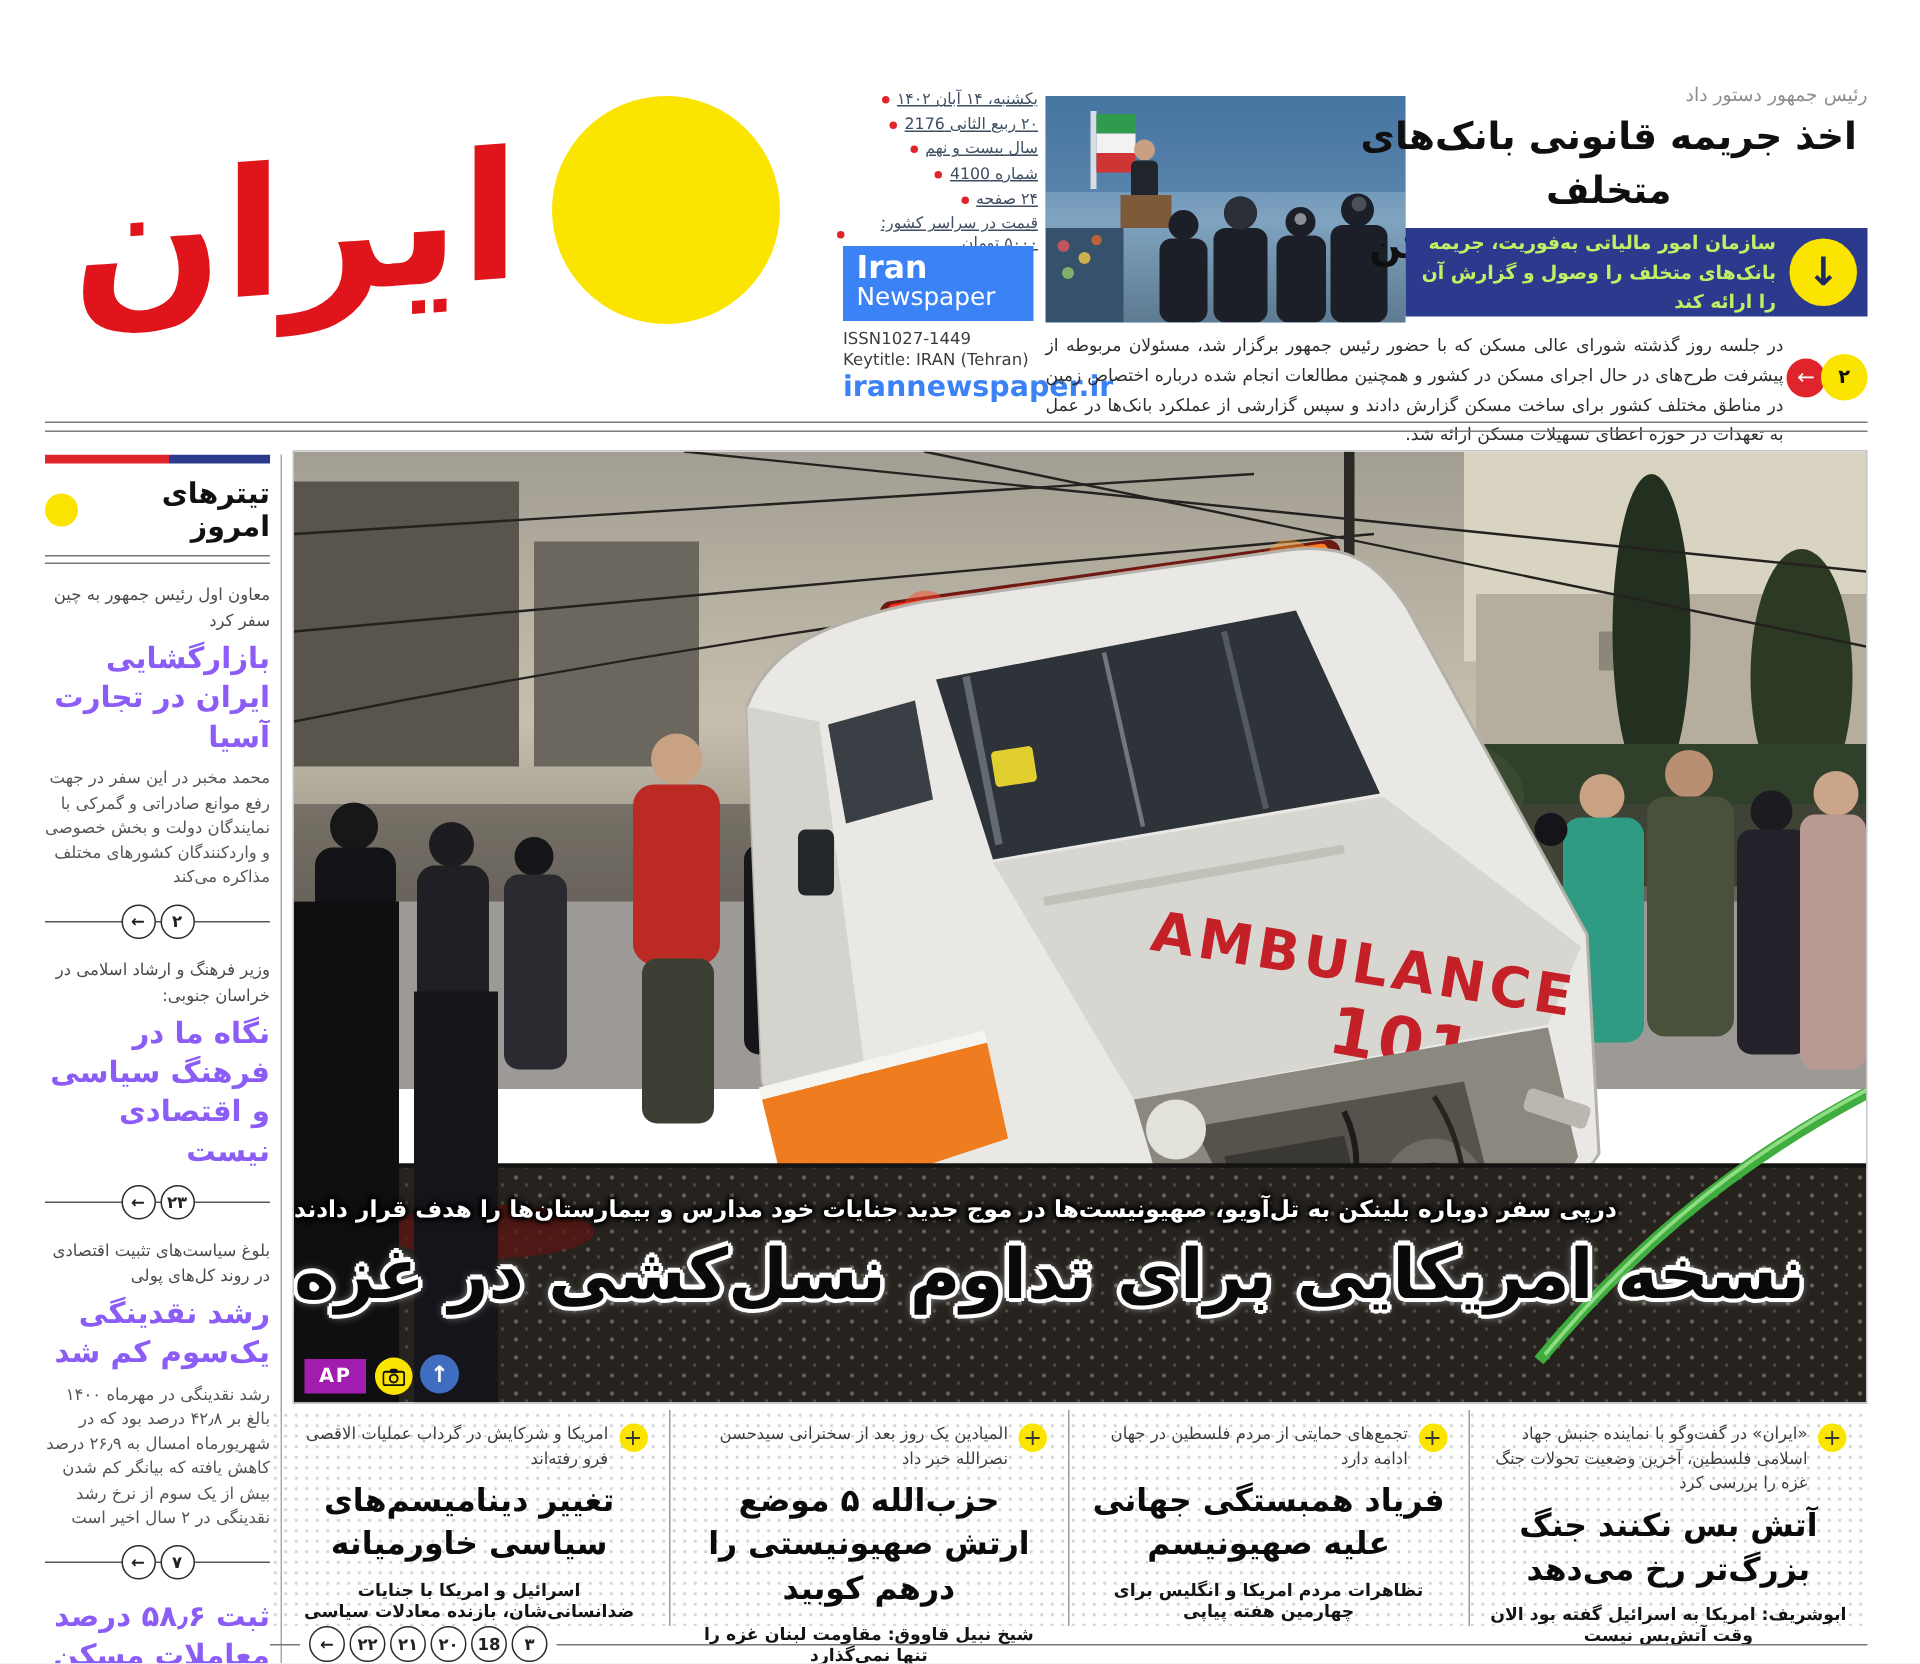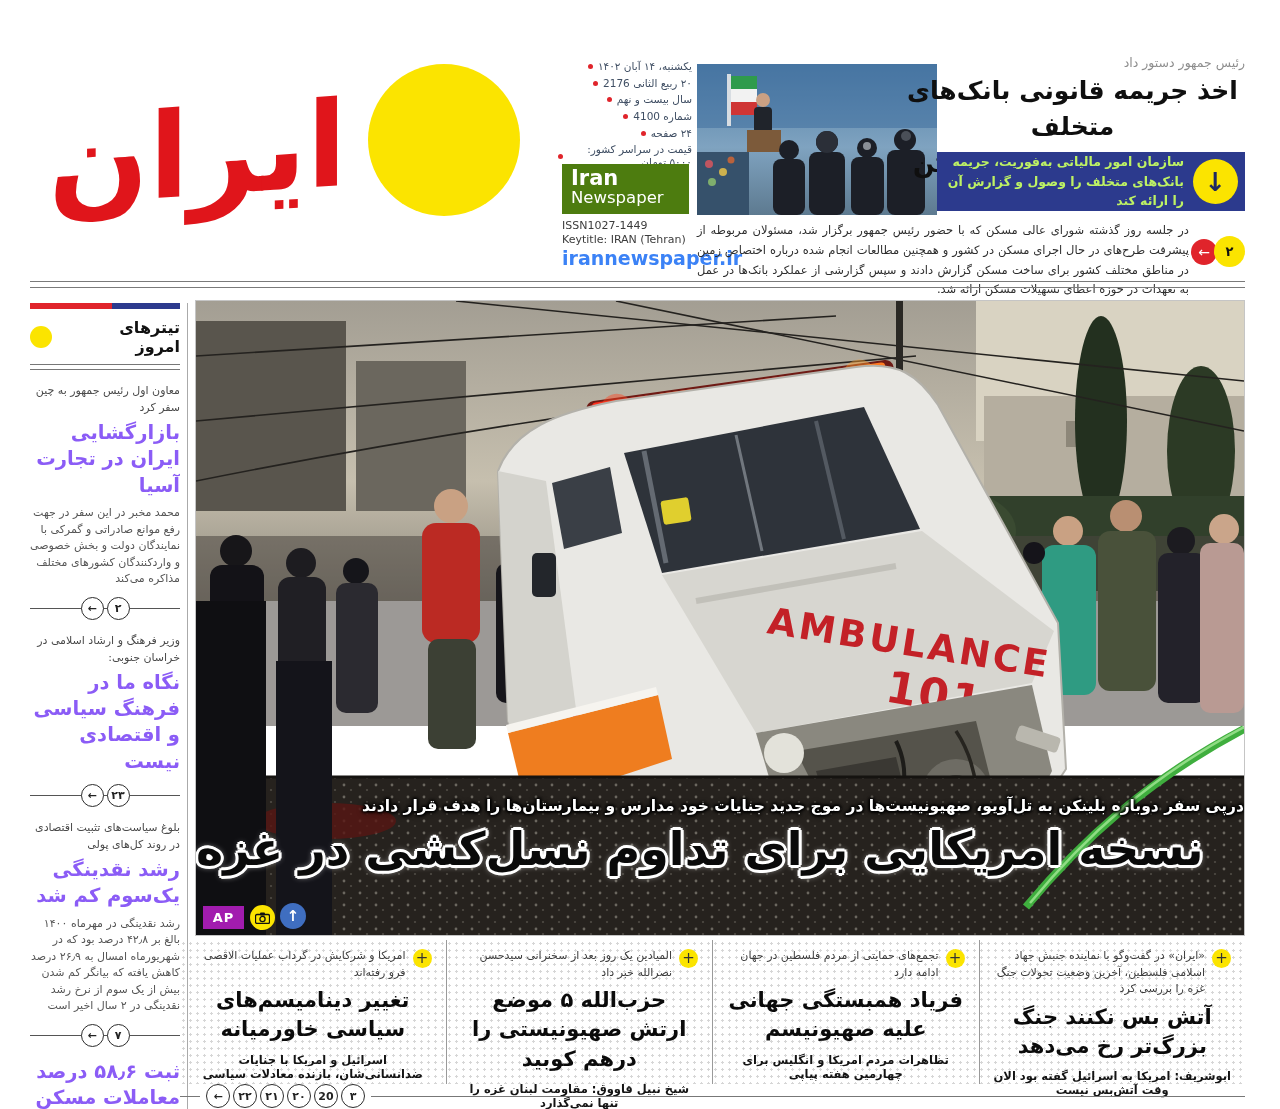--- a/index.html
+++ b/index.html
@@ -10,24 +10,24 @@
   .preline{white-space:pre-line;}
 
   
   .logo-circle{left:368px;top:64px;width:152px;height:152px;border-radius:50%;background:#fbe400;}
   .logo-text{left:30px;top:40px;width:335px;height:228px;display:flex;align-items:center;justify-content:center;
              color:#e0151b;font-size:118px;font-weight:bold;transform:rotate(-4deg) skewX(-4deg);}
   .masthead-rule{left:30px;top:281px;width:1215px;height:5px;border-top:1.5px solid #7a7a7a;border-bottom:1.5px solid #7a7a7a;}
 
   .dateline{left:558px;top:60px;width:134px;}
   .dateline-row{display:flex;direction:rtl;align-items:center;gap:5px;margin-bottom:3.5px;}
-  .dateline-row .txt{font-size:10.5px;color:#3f4e63;line-height:1.25;}
+  .dateline-row .txt{font-size:10.5px;color:#3f4e63;line-height:1.25;text-decoration:underline;}
   .dot{width:5px;height:5px;border-radius:50%;background:#e0242b;flex:none;}
 
-  .brand-box{left:562px;top:164px;width:127px;height:50px;background:#4d7c0f;color:#fff;padding:3px 9px;box-sizing:border-box;}
+  .brand-box{left:562px;top:164px;width:127px;height:50px;background:#3b82f6;color:#fff;padding:3px 9px;box-sizing:border-box;}
   .brand-l1{font-size:21px;font-weight:bold;line-height:1.05;}
   .brand-l2{font-size:16.5px;line-height:1.15;}
   .issn-block{left:562px;top:219px;width:140px;font-size:11px;color:#3c3c3c;line-height:1.3;}
   .website{left:562px;top:247px;font-size:19px;font-weight:bold;color:#3b82f6;}
 
   .meeting-photo{left:697px;top:64px;width:240px;height:151px;overflow:hidden;background:#5b87b0;}
 
   .lead-kicker{left:845px;top:55px;width:400px;text-align:right;font-size:12.5px;color:#8e8e8e;}
   .lead-headline{left:900px;top:73px;width:345px;text-align:center;font-size:25px;font-weight:bold;
                  color:#0f0f0f;line-height:1.45;}
@@ -39,35 +39,35 @@
   .lead-body{left:697px;top:221px;width:492px;direction:rtl;text-align:justify;font-size:11.5px;color:#2e2e2e;line-height:1.72;}
   .pgc{border-radius:50%;display:flex;align-items:center;justify-content:center;}
   .lead-page-yellow{left:1214px;top:236px;width:31px;height:31px;background:#fbe400;font-size:13px;font-weight:bold;color:#111;z-index:2;}
   .lead-page-red{left:1191px;top:239px;width:26px;height:26px;background:#e0242b;color:#fff;font-size:14px;z-index:1;}
 
   
   .sidebar{left:30px;top:303px;width:150px;height:806px;overflow:hidden;}
   .side-topbar{height:6px;background:linear-gradient(90deg,#e0242b 0 55%,#2c3a8d 55% 100%);}
   .side-title-row{margin-top:9px;display:flex;direction:rtl;align-items:center;gap:6px;}
   .side-title-row .circ{width:22px;height:22px;border-radius:50%;background:#fbe400;flex:none;}
-  .side-title{font-size:16px;font-weight:bold;color:#111;margin-left:45px;}
+  .side-title{font-size:19px;font-weight:bold;color:#111;margin-left:45px;}
   .side-rule{margin-top:8px;height:4px;border-top:1.3px solid #777;border-bottom:1.3px solid #777;}
   .side-kicker{margin-top:12px;direction:rtl;text-align:right;font-size:11px;color:#4a4a4a;line-height:1.55;}
   .side-head{margin-top:4px;direction:rtl;text-align:right;font-size:19.5px;font-weight:bold;color:#8b5cf6;line-height:1.35;}
   .side-body{margin-top:6px;direction:rtl;text-align:right;font-size:11px;color:#555;line-height:1.5;}
   .side-pager{margin:9px 0 2px;display:flex;align-items:center;justify-content:center;gap:3px;
               background:linear-gradient(#555 0 0) center/100% 1px no-repeat;}
   .side-pager .pgc{width:23px;height:23px;border:1.6px solid #2c2c2c;background:#fff;font-size:11px;font-weight:bold;color:#222;box-sizing:border-box;}
 
   .side-divider{left:187px;top:303px;width:1px;height:806px;background:#aaa;}
 
   
   .hero{left:195px;top:300px;width:1050px;height:636px;border:1px solid #c5c5c5;box-sizing:border-box;overflow:hidden;}
   .hero svg{display:block;}
-  .overline{left:0;right:0;top:496px;text-align:right;font-size:15.5px;font-weight:bold;color:#fff;direction:rtl;
+  .overline{left:0;right:0;top:496px;text-align:left;font-size:15.5px;font-weight:bold;color:#fff;direction:rtl;
             text-shadow:0 1px 3px #000,0 -1px 3px #000,1px 0 3px #000,-1px 0 3px #000,0 0 6px #000;}
   .main-headline{left:0;right:0;top:521px;text-align:left;font-size:46px;font-weight:bold;color:#0a0a0a;direction:rtl;
             text-shadow:0 0 7px #fff,2px 2px 0 #fff,-2px -2px 0 #fff,2px -2px 0 #fff,-2px 2px 0 #fff,
                         0 3px 0 #fff,0 -3px 0 #fff,3px 0 0 #fff,-3px 0 0 #fff;}
   .ap-badge{left:7px;top:605px;width:41px;height:23px;background:#a21caf;color:#fff;display:flex;align-items:center;
             justify-content:center;font-size:13px;font-weight:bold;letter-spacing:1px;}
   .cam-circle{left:54px;top:604px;width:25px;height:25px;background:#fbe400;}
   .up-circle{left:84px;top:602px;width:26px;height:26px;background:#3f6ec0;color:#fff;font-size:15px;font-weight:bold;}
 
   
@@ -407,18 +407,18 @@
     </div>
   </div>
 
   <div class="abs pager">
     <div class="pager-line"></div>
     <div class="pager-circles">
       <span class="pgc">←</span>
       <span class="pgc">۲۲</span>
       <span class="pgc">۲۱</span>
       <span class="pgc">۲۰</span>
-      <span class="pgc">20</span>
+      <span class="pgc">18</span>
       <span class="pgc">۳</span>
     </div>
   </div>
 
 </div>
 
 </body></html>

